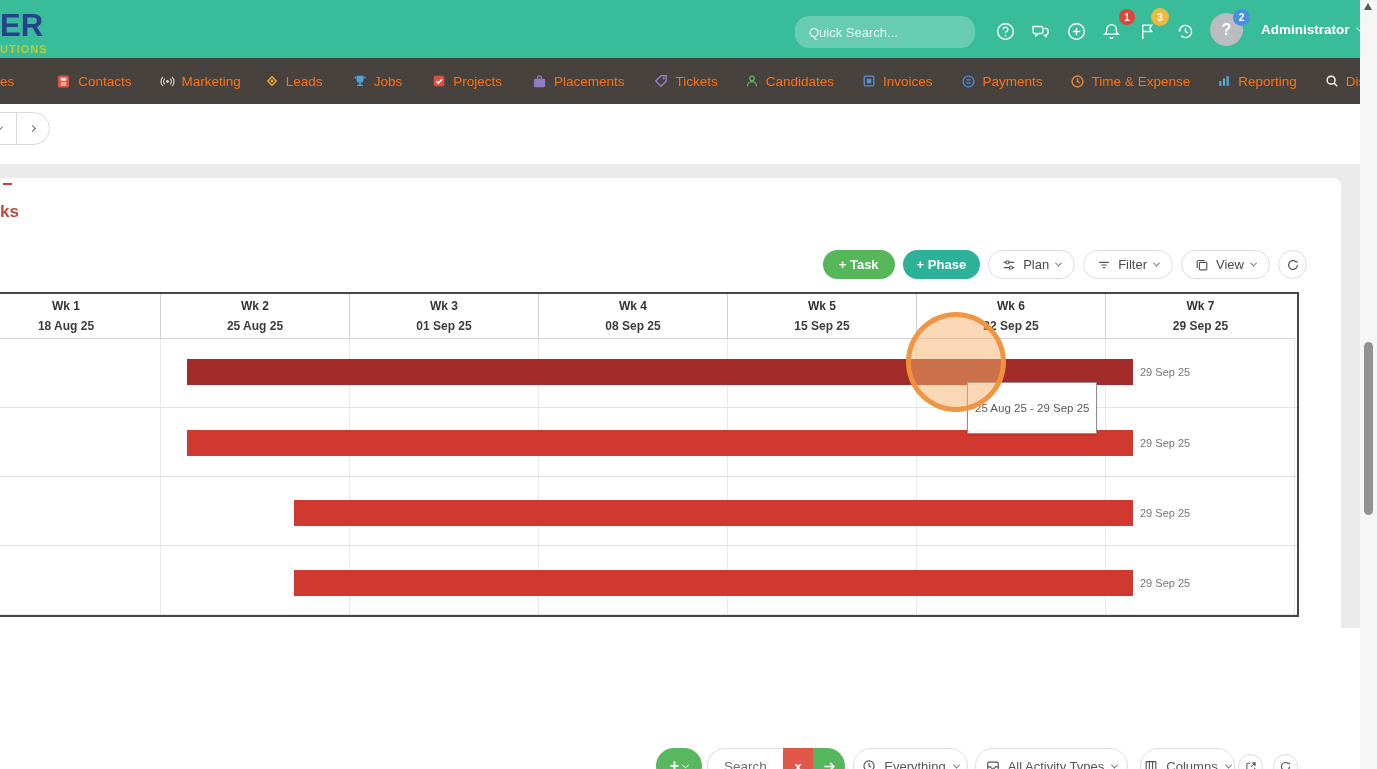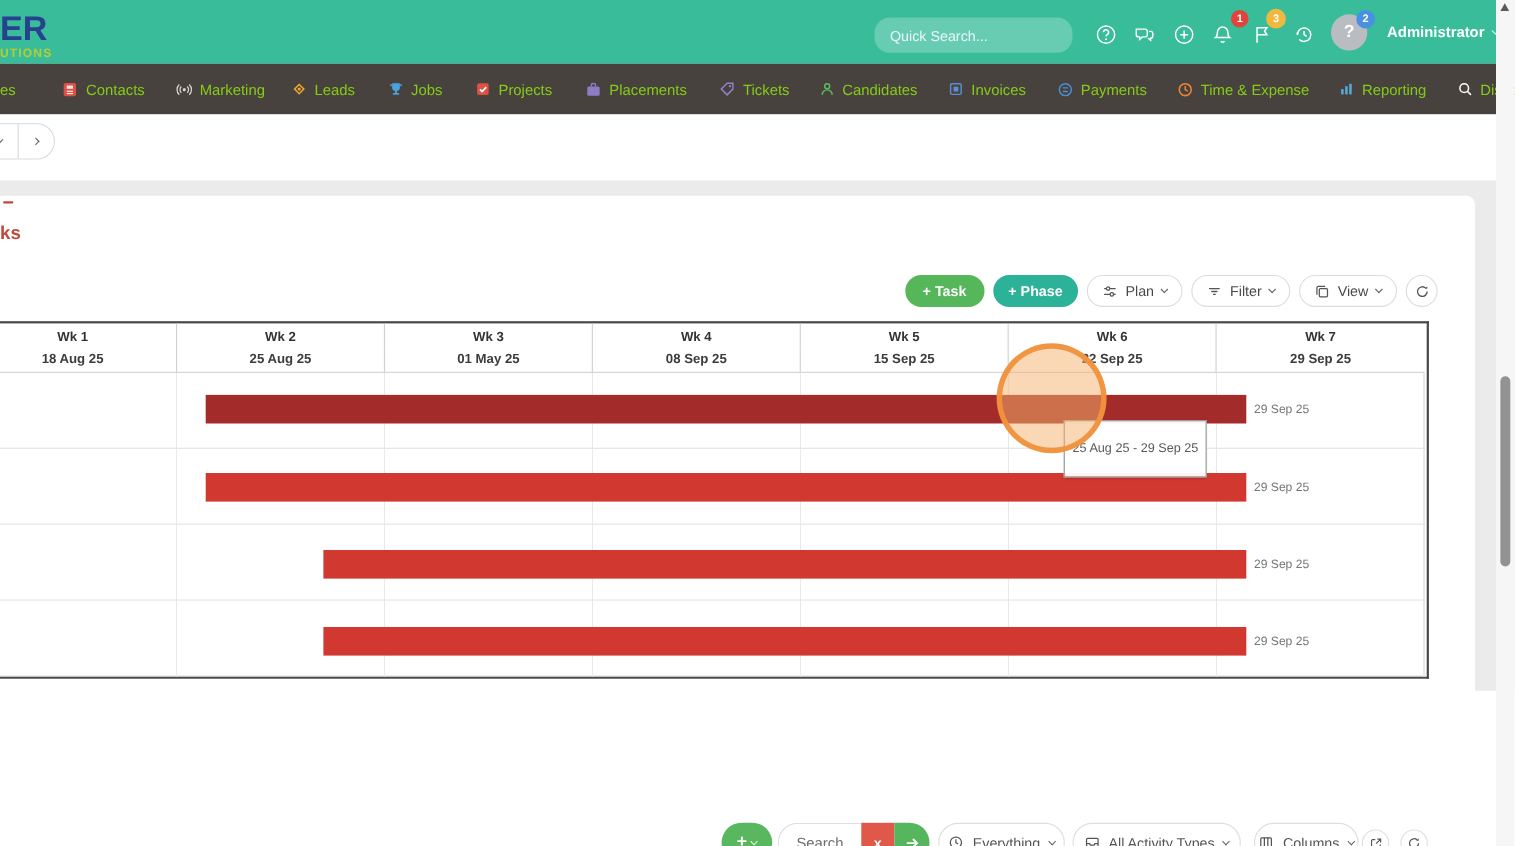--- a/index.html
+++ b/index.html
@@ -22,21 +22,21 @@
             background:#b9bdc1; display:flex; align-items:center; justify-content:center;
             color:#fff; font-weight:bold; font-size:16px; }
   .adminlbl { position:absolute; left:1261px; top:22px; color:#fff; font-size:13.5px; font-weight:bold; display:flex; align-items:center; gap:7px; }
   .cv { display:inline-block; width:5px; height:5px; border-right:1.5px solid; border-bottom:1.5px solid; transform:rotate(45deg) translate(-1px,-1px); }
   .cv-w { border-color:rgba(255,255,255,.8); }
   .cv-g { border-color:#666; }
 
   
   .navbar { position:absolute; left:0; top:58px; width:1360px; height:46px; background:#48423f;
             display:flex; align-items:center; }
-  .nav-item { display:flex; align-items:center; color:#84cc16; font-size:13.5px; cursor:pointer; white-space:nowrap; }
+  .nav-item { display:flex; align-items:center; color:#f97316; font-size:13.5px; cursor:pointer; white-space:nowrap; }
   .nav-item svg { margin-right:7px; }
 
   
   .crumb-row { position:absolute; left:0; top:104px; width:1360px; height:60px; background:#fff; }
   .seg { position:absolute; left:-18px; top:8px; width:68px; height:33px; background:#fff;
          border:1px solid #d9d9d9; border-radius:17px; display:flex; }
   .seg > div { flex:1; display:flex; align-items:center; justify-content:center; cursor:pointer; }
   .seg > div:first-child { border-right:1px solid #d9d9d9; }
 
   
@@ -318,21 +318,21 @@
         <div class="g-cell">Wk 2</div>
         <div class="g-cell">Wk 3</div>
         <div class="g-cell">Wk 4</div>
         <div class="g-cell">Wk 5</div>
         <div class="g-cell">Wk 6</div>
         <div class="g-cell">Wk 7</div>
       </div>
       <div class="g-hrow g-dates">
         <div class="g-cell">18 Aug 25</div>
         <div class="g-cell">25 Aug 25</div>
-        <div class="g-cell">01 May 25</div>
+        <div class="g-cell">01 Sep 25</div>
         <div class="g-cell">08 Sep 25</div>
         <div class="g-cell">15 Sep 25</div>
         <div class="g-cell">22 Sep 25</div>
         <div class="g-cell">29 Sep 25</div>
       </div>
       <div class="g-body">
         <div class="g-row"></div>
         <div class="g-row"></div>
         <div class="g-row"></div>
         <div class="g-row"></div>

